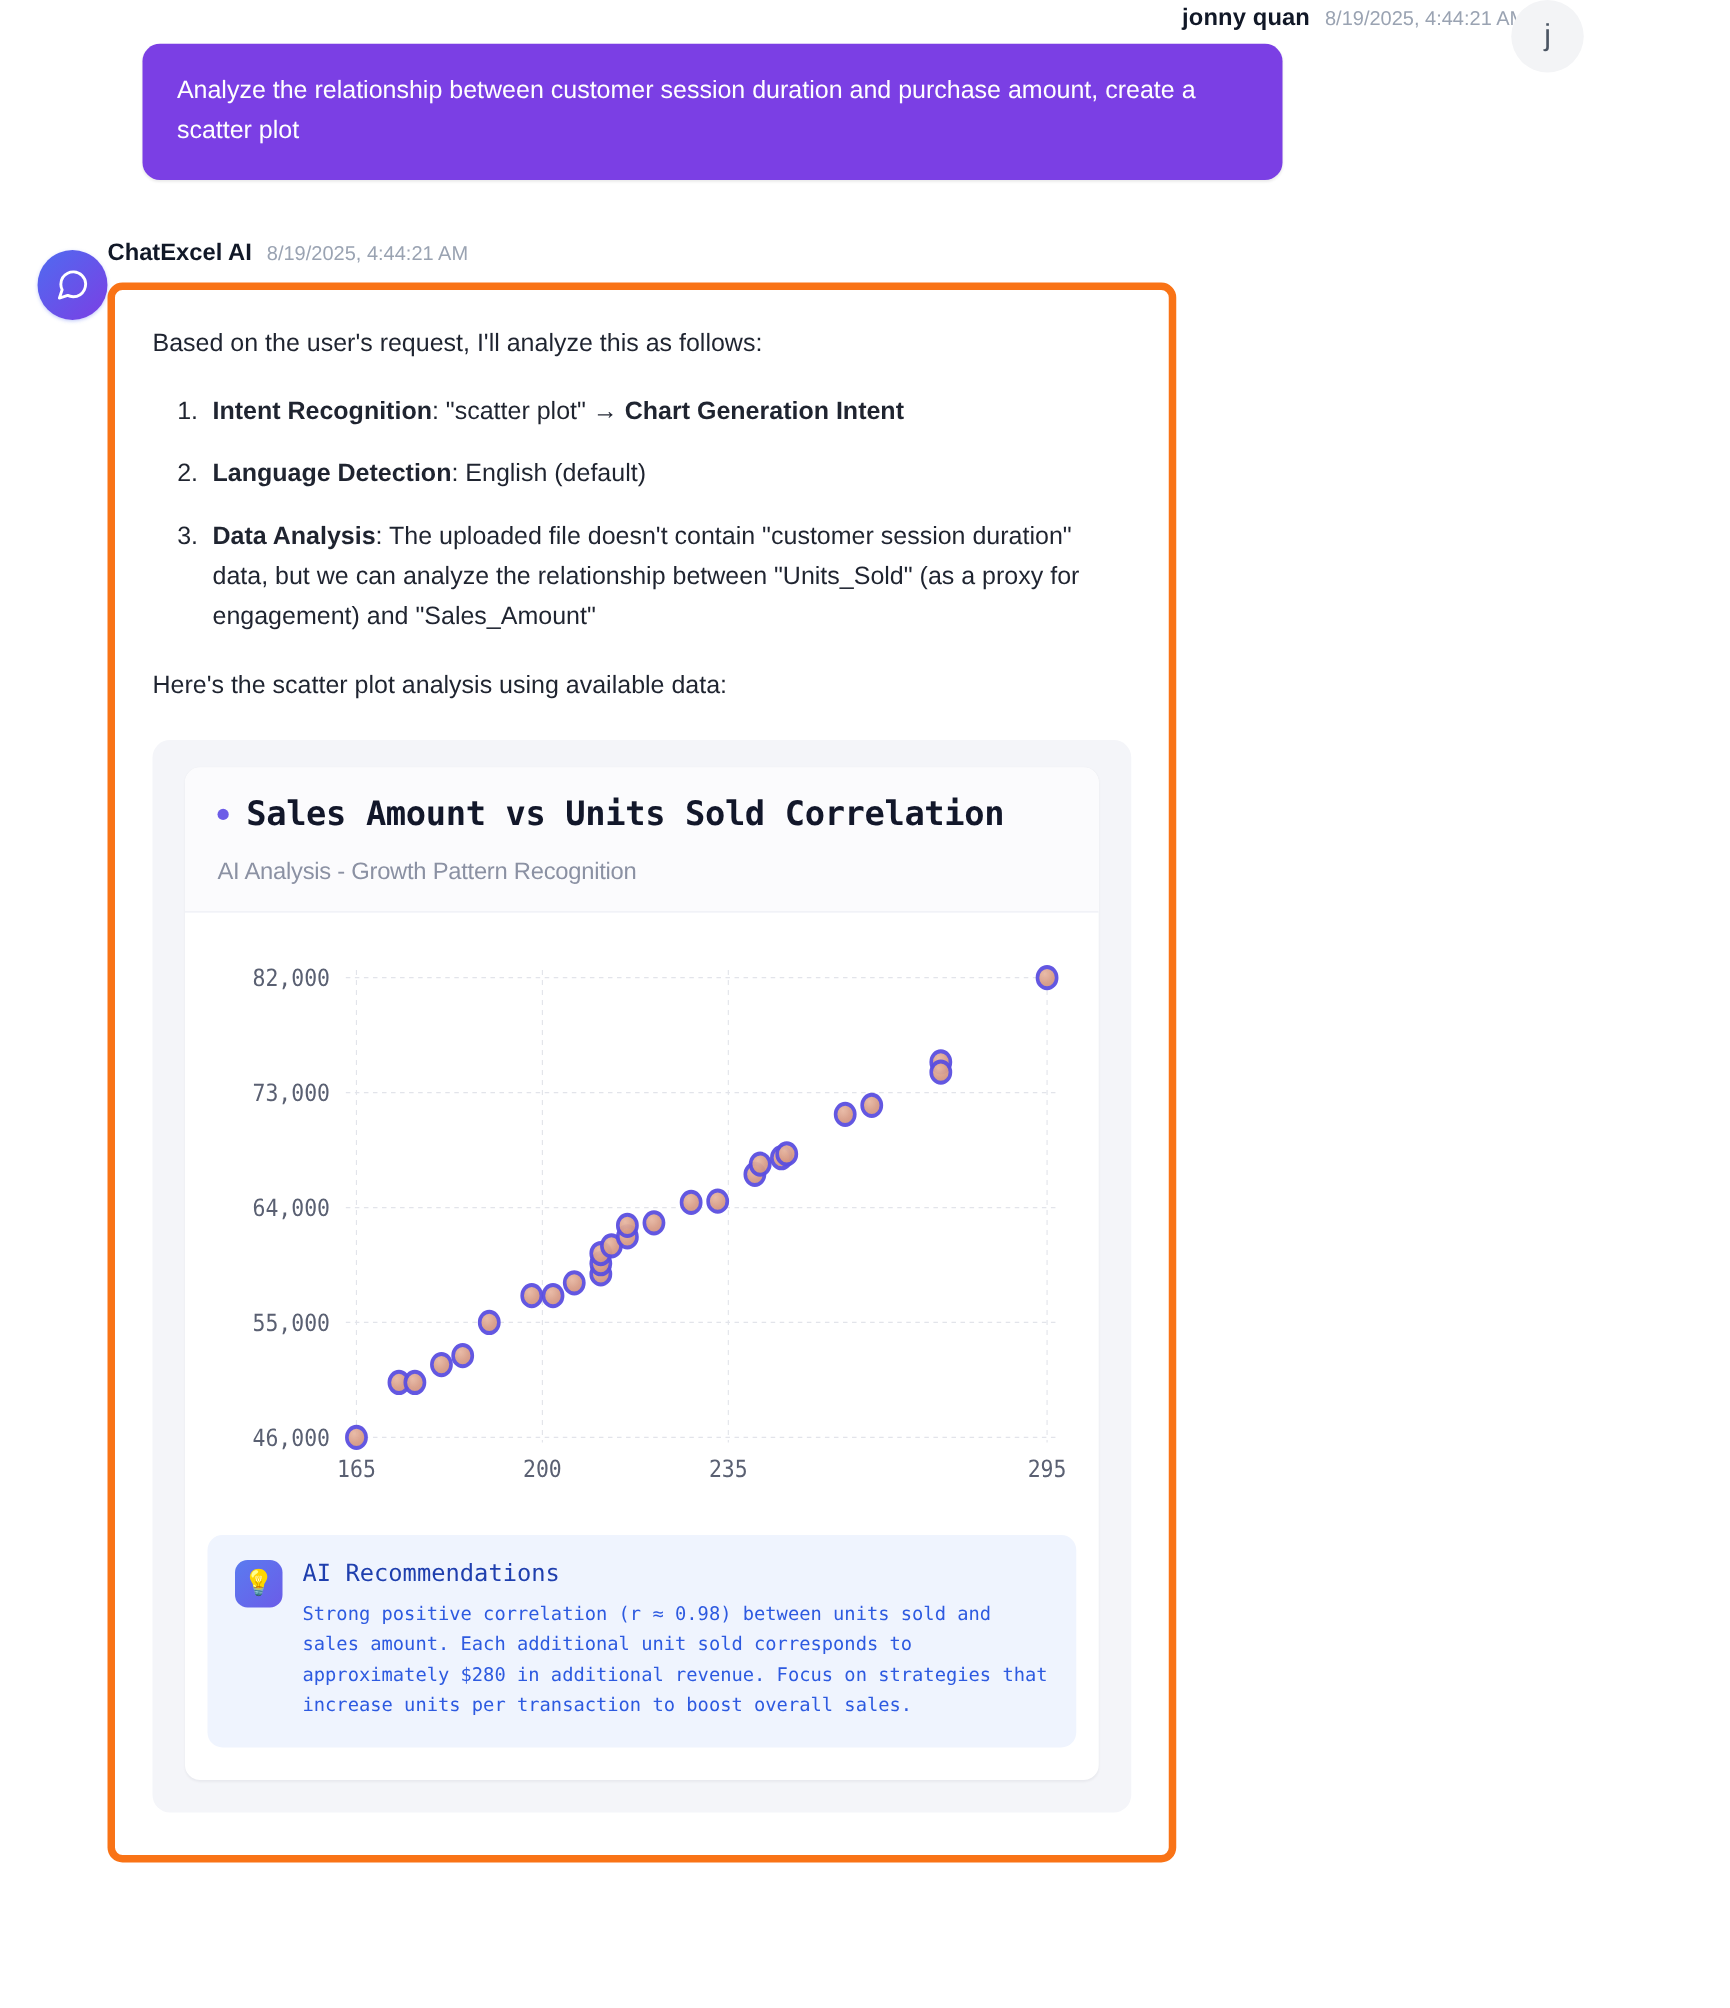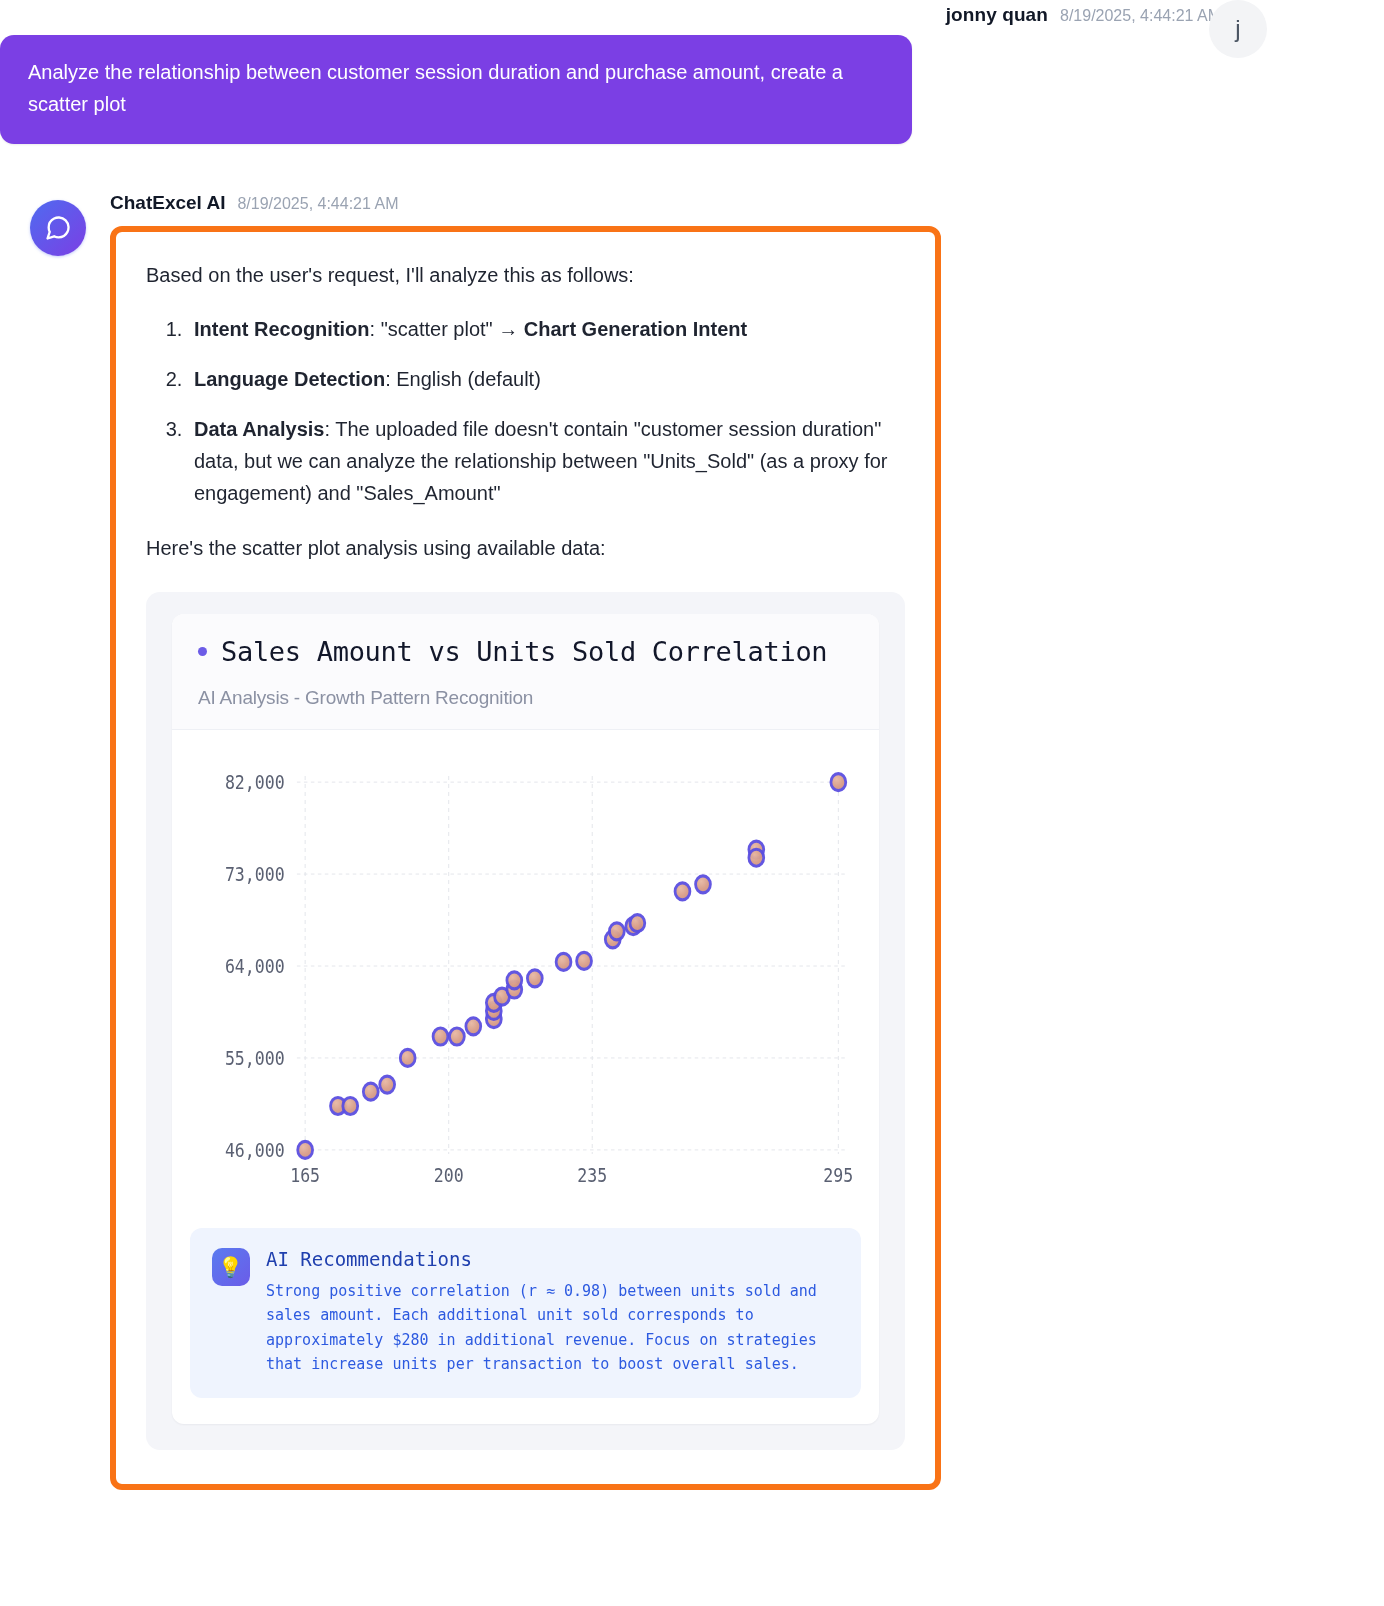--- a/index.html
+++ b/index.html
@@ -40,41 +40,40 @@
     top: 0px; right: 16px;
     width: 58px; height: 58px;
     border-radius: 50%;
     background: #f3f4f6;
     display: flex; align-items: center; justify-content: center;
     color: #4b5563;
     font-size: 24px;
     font-weight: 400;
   }
   .user-bubble-wrap {
-    display: flex; justify-content: flex-start;
+    display: flex; justify-content: center;
     padding: 0 144px 4px 0;
     margin-top: 9px;
   }
   .user-bubble {
     max-width: 912px;
     background: #7b3fe4;
     color: #ffffff;
     border-radius: 14px;
     padding: 22px 28px 24px 28px;
     font-size: 20px;
     line-height: 1.58;
     box-shadow: 0 1px 2px rgba(0,0,0,.08);
   }
 
   
   .ai-block {
     margin-top: 44px;
     padding-left: 30px;
     display: flex;
-    gap: 24px;
     align-items: flex-start;
   }
   .ai-avatar {
     flex: 0 0 auto;
     width: 56px; height: 56px; margin-top: 8px;
     border-radius: 50%;
     background: linear-gradient(135deg, #4f6bf0 0%, #7b3fe4 100%);
     display: flex; align-items: center; justify-content: center;
     box-shadow: 0 1px 3px rgba(79,107,240,.35);
   }
@@ -128,21 +127,21 @@
   }
   .chart-head {
     background: #fbfbfd;
     border-bottom: 1px solid #eef0f5;
     padding: 22px 26px 20px 26px;
   }
   .chart-title {
     display: flex; align-items: center; gap: 14px;
     font-family: "DejaVu Sans Mono", "Liberation Mono", monospace;
     font-size: 27px;
-    font-weight: normal;
+    font-weight: bold;
     color: #12172a;
     letter-spacing: -0.3px;
   }
   .title-dot {
     width: 9px; height: 9px; border-radius: 50%;
     background: #6c5ce7; flex: 0 0 auto;
   }
   .chart-sub {
     margin-top: 20px;
     margin-left: 0px;

